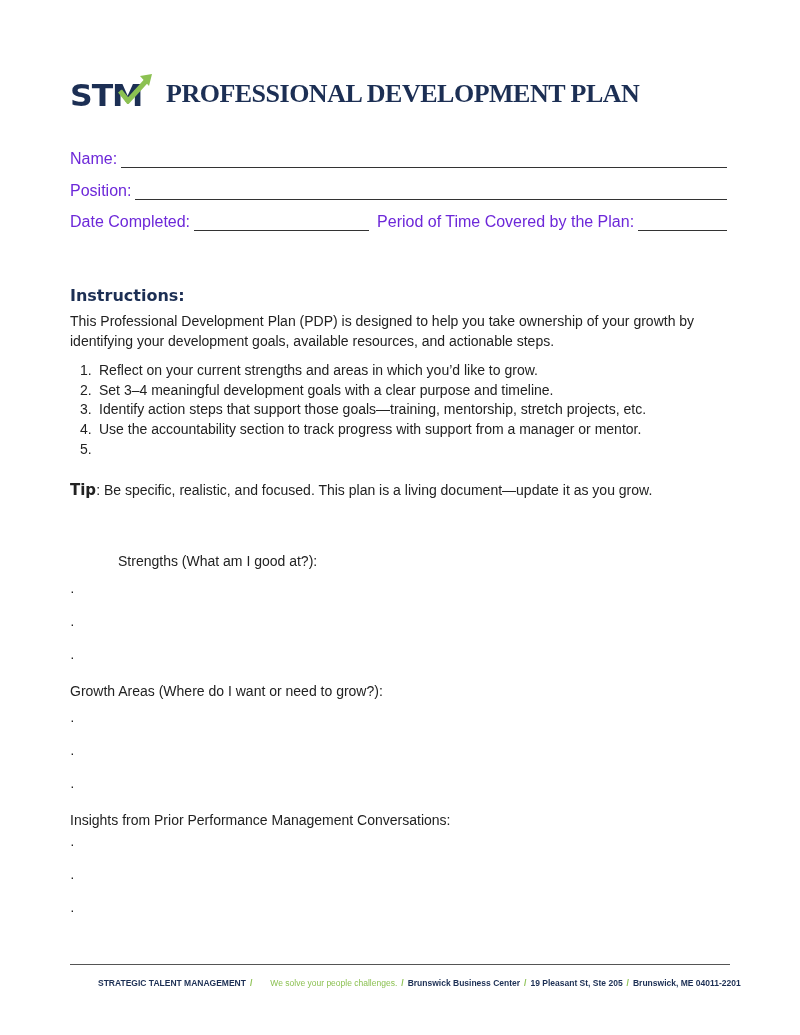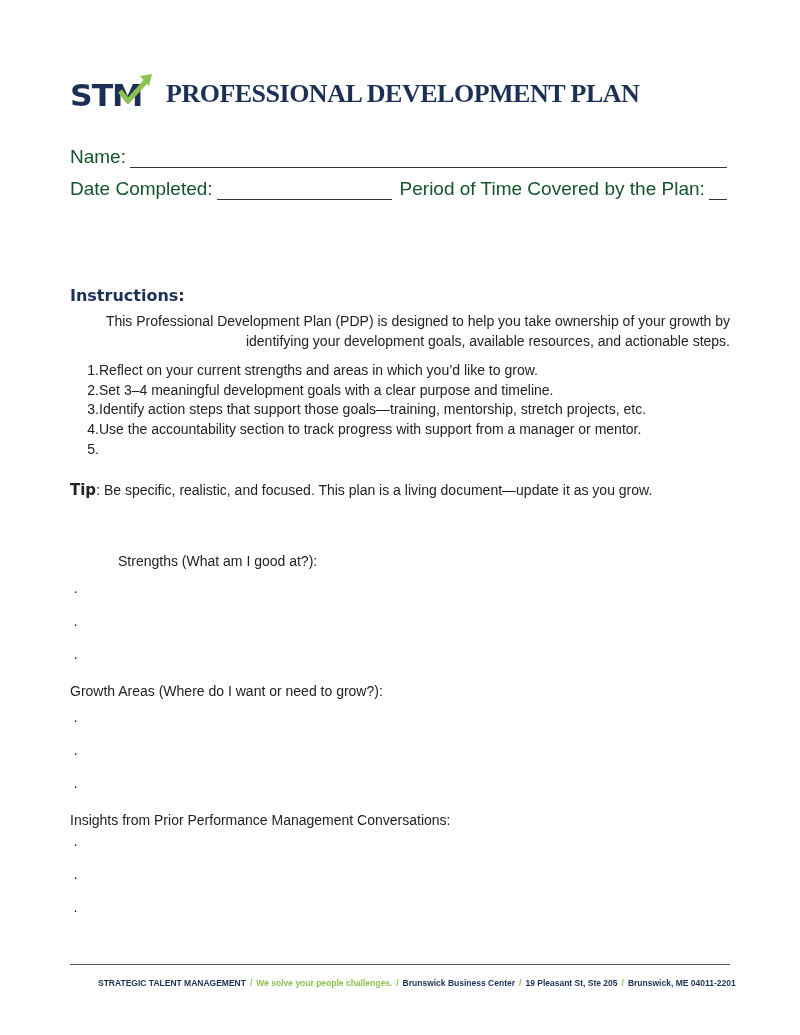--- a/index.html
+++ b/index.html
@@ -1,45 +1,45 @@
 <!DOCTYPE html>
 <html><head>
 <meta charset="utf-8">
 <style>
   html, body { margin: 0; padding: 0; background: #ffffff; }
   body { width: 800px; height: 1035px; position: relative; font-family: "Liberation Sans", sans-serif; color: #111; }
-  .page { position: absolute; left: 0; top: 0; width: 800px; height: 1035px; text-align: right; }
+  .page { position: absolute; left: 0; top: 0; width: 800px; height: 1035px; }
 
   .header { position: absolute; left: 70px; top: 74px; height: 40px; display: flex; align-items: center; }
   .logo { position: relative; width: 84px; height: 40px; }
   .logo-text { position: absolute; left: 0; top: 4px; font-family: "DejaVu Sans", sans-serif; font-weight: 900; font-size: 30px; letter-spacing: -1px; color: #1c2f54; transform: scaleX(1.05); transform-origin: left; }
   .logo-check { position: absolute; left: 44px; top: 0; width: 40px; height: 30px; }
   .title { margin-left: 12px; font-family: Liberation Serif, serif; font-weight: bold; font-size: 26px; color: #1c2f54; letter-spacing: -0.5px; white-space: nowrap; }
 
   .fields { position: absolute; left: 70px; top: 148px; width: 657px; }
-  .field-row { display: flex; align-items: flex-end; height: 20px; margin-bottom: 11.5px; font-size: 19px; color: #14532d; }
+  .field-row { display: flex; align-items: flex-end; height: 20px; margin-bottom: 11.5px; font-size: 16px; color: #6d28d9; }
   .field-label { white-space: nowrap; }
   .field-line { flex: 1; border-bottom: 1px solid #333; height: 14px; margin-left: 4px; }
   .field-line.fixed { flex: none; width: 175px; margin-right: 8px; }
 
   .section-heading { position: absolute; left: 70px; font-family: "DejaVu Sans", sans-serif; font-weight: bold; font-size: 16px; color: #1c2f54; }
   .para { position: absolute; left: 70px; width: 660px; font-size: 14px; line-height: 19.5px; color: #222; }
   .steps { position: absolute; left: 80px; margin: 0; padding: 0; list-style: none; font-size: 14px; line-height: 19.7px; color: #222; }
   .steps li { display: flex; }
   .steps .num { width: 19px; }
   .tip { position: absolute; left: 70px; font-size: 14px; color: #222; }
   .tip b { font-family: "DejaVu Sans", sans-serif; font-size: 15px; }
 
   .prompt { position: absolute; left: 70px; font-size: 14px; color: #222; }
   .bullet { position: absolute; left: 70px; font-size: 14px; color: #222; width: 8px; height: 14px; }
 
   .footer-rule { position: absolute; left: 70px; top: 964px; width: 660px; border-top: 1px solid #555; }
   .footer { position: absolute; left: 70px; top: 978px; width: 660px; font-size: 8.5px; white-space: nowrap; display: flex; align-items: center; padding-left: 28px; }
   .footer .dark { color: #1c2f54; font-weight: bold; }
-  .footer .green { color: #8cc152; font-weight: bold; }
+  .footer .green { color: #8cc152; font-weight: normal; margin-left: 14px; }
   .footer .slash { color: #8cc152; margin: 0 4px; font-weight: bold; }
 </style>
 </head>
 <body>
 
 <div class="page">
 
   <div class="header">
     <div class="logo">
       <span class="logo-text">STM</span>
@@ -47,20 +47,24 @@
         <path d="M6 17 L14 27 L33 6" fill="none" stroke="#8cc152" stroke-width="5" stroke-linejoin="miter"></path>
         <path d="M26 2 L38 0 L35 12 Z" fill="#8cc152"></path>
       </svg>
     </div>
     <div class="title">PROFESSIONAL DEVELOPMENT PLAN</div>
   </div>
 
   <div class="fields">
     <div class="field-row">
       <span class="field-label">Name:</span>
+      <span class="field-line"></span>
+    </div>
+    <div class="field-row">
+      <span class="field-label">Position:</span>
       <span class="field-line"></span>
     </div>
     <div class="field-row">
       <span class="field-label">Date Completed:</span>
       <span class="field-line fixed"></span>
       <span class="field-label">Period of Time Covered by the Plan:</span>
       <span class="field-line"></span>
     </div>
   </div>
 

